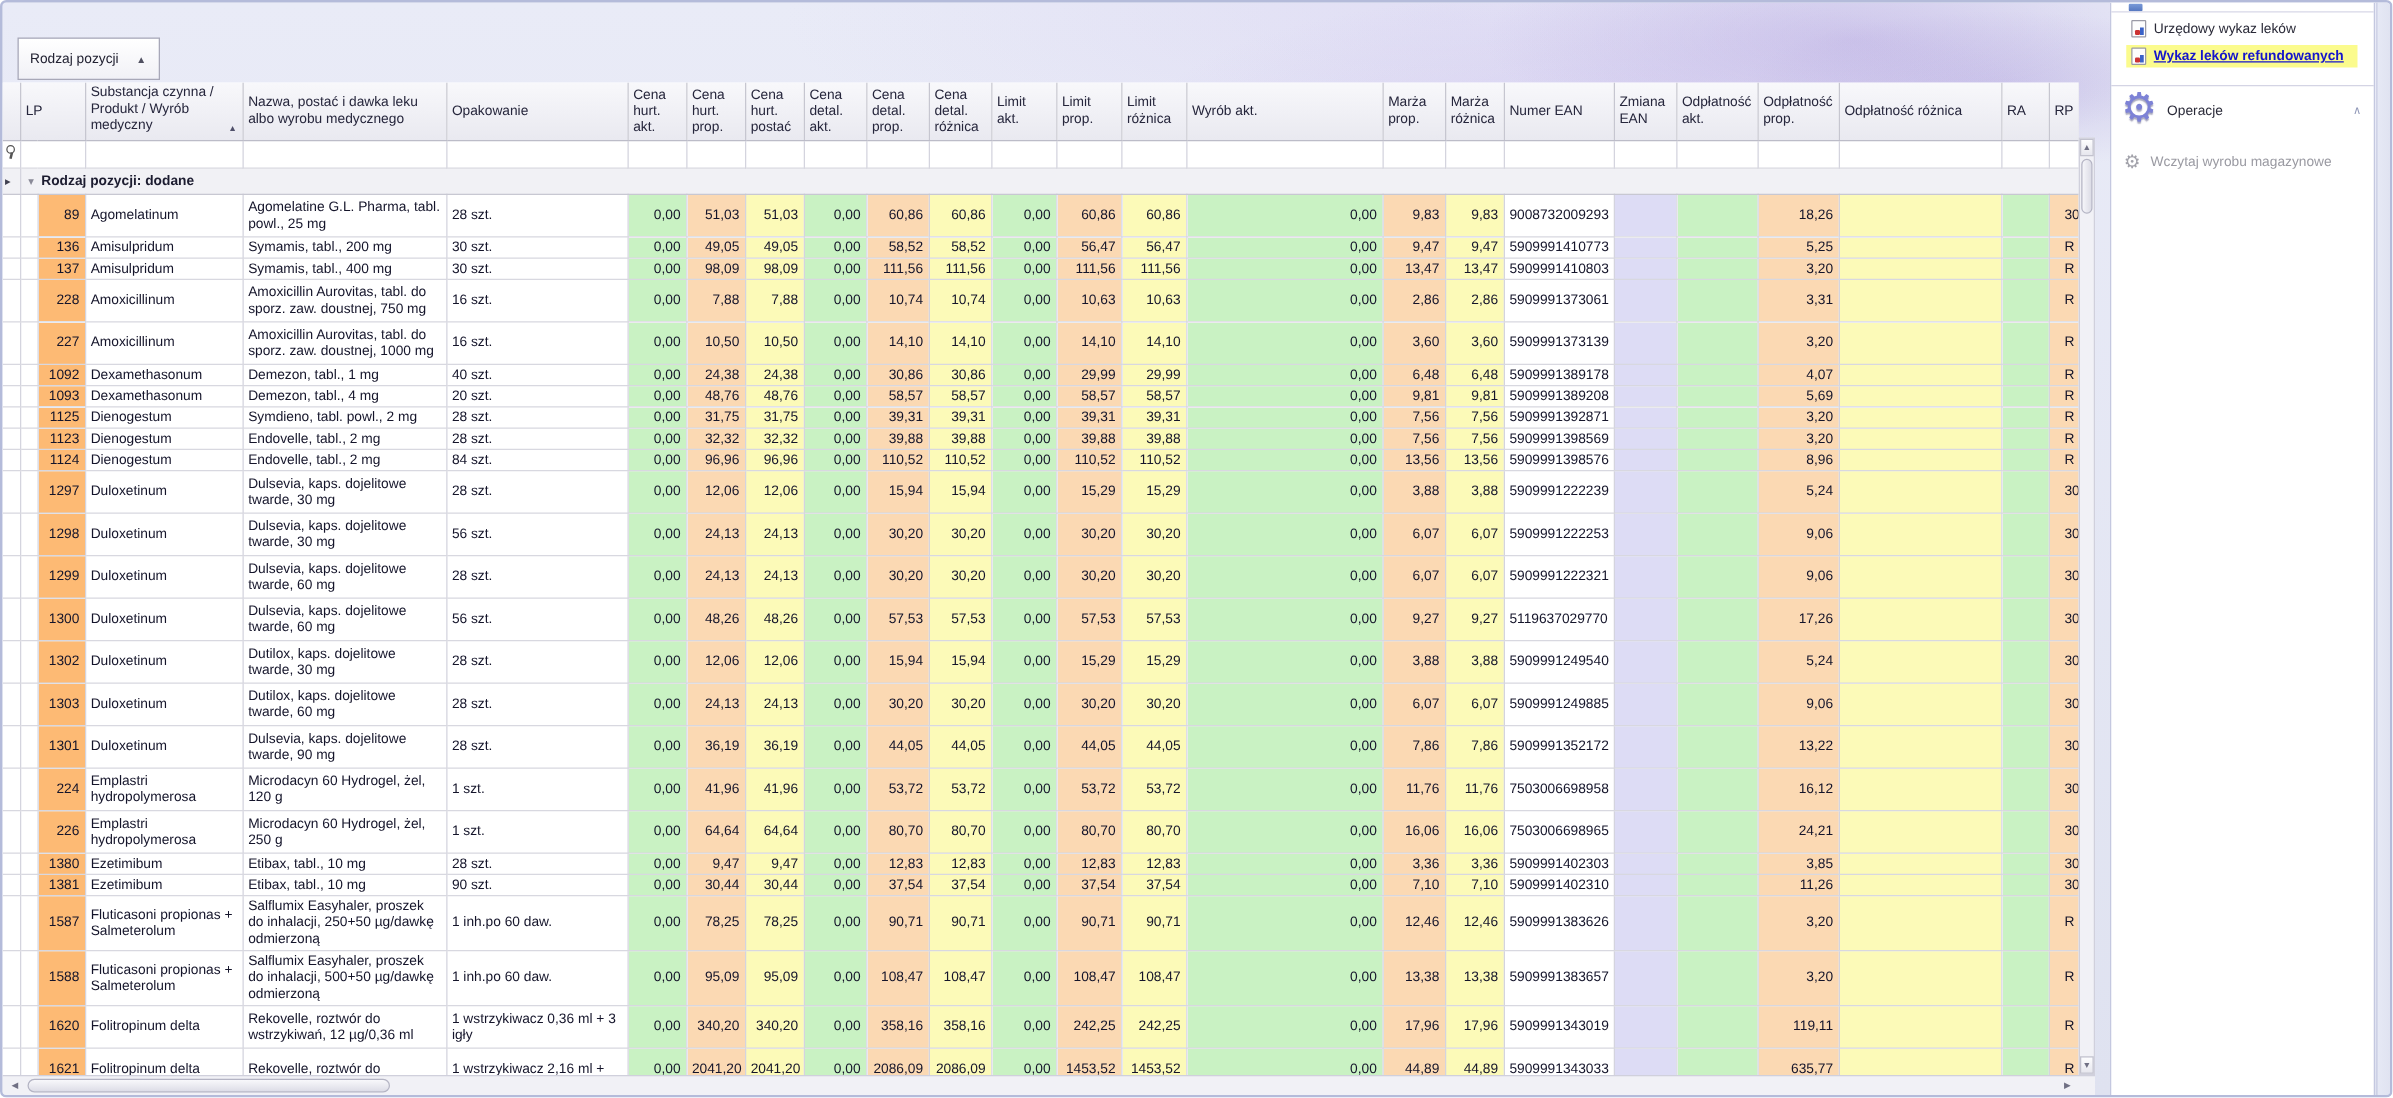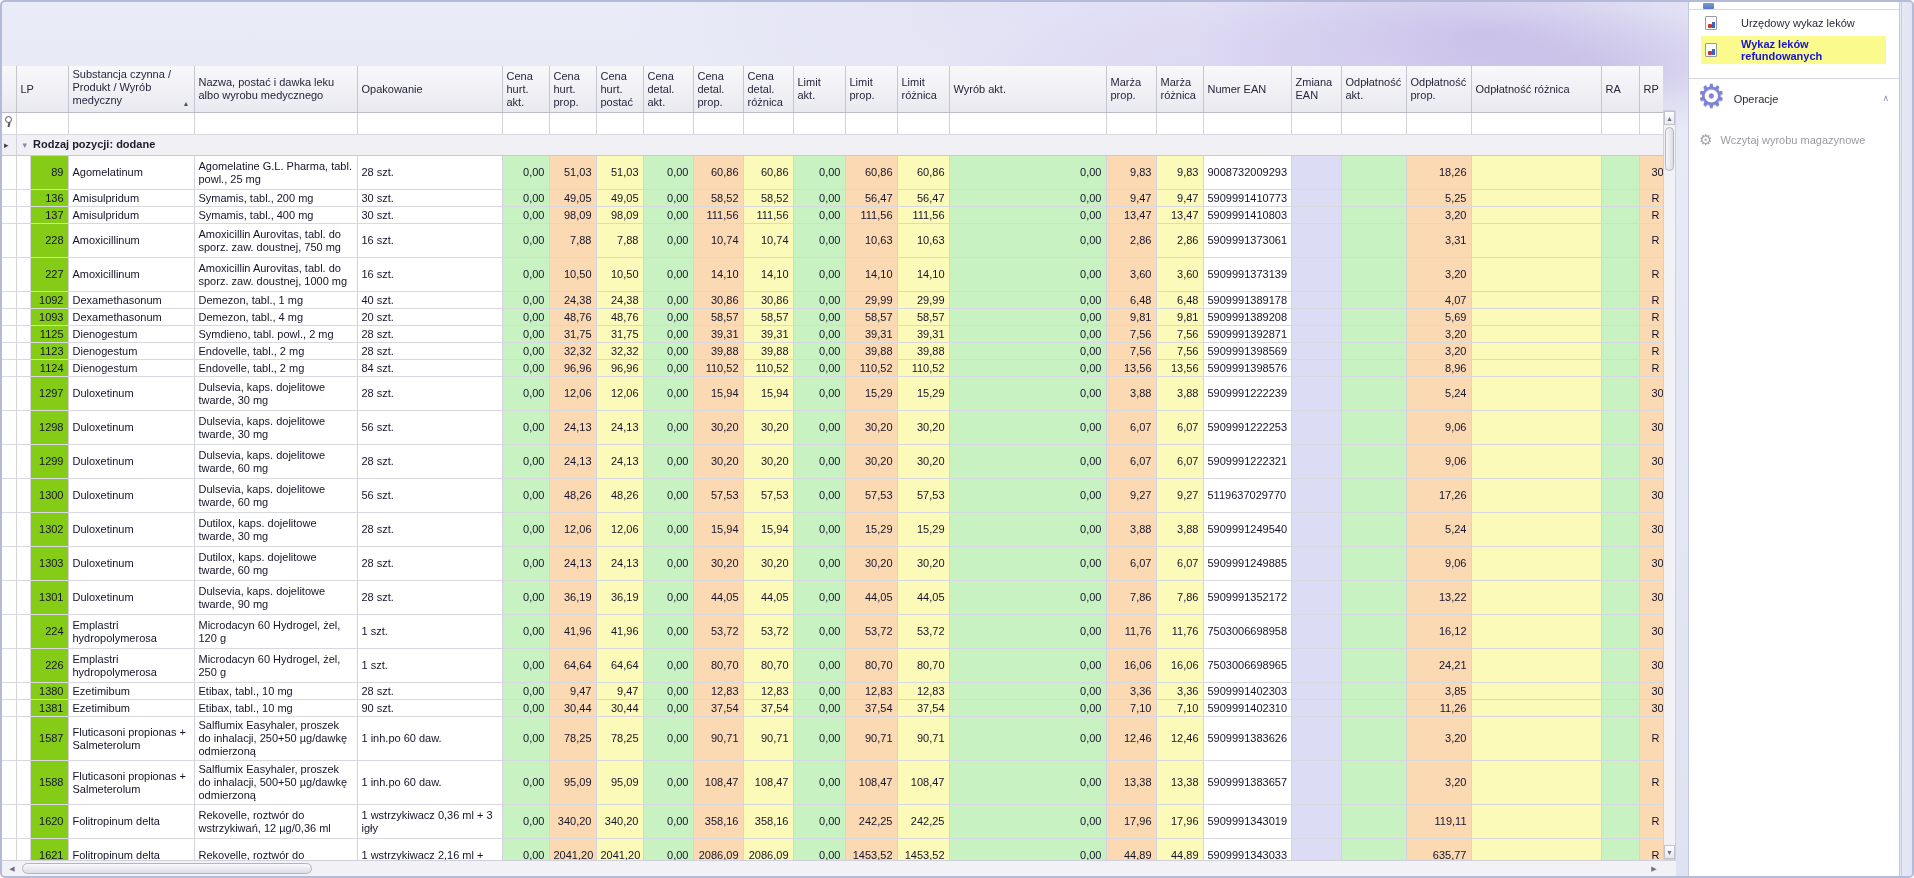--- a/index.html
+++ b/index.html
@@ -37,21 +37,21 @@
   td { font-size:11px; color:#14142a; padding:1px 4px; vertical-align:middle; line-height:13px; }
   tr.group-row td { height:21px; background:#f1f1f5; border-bottom:1px solid #c8c8d2; }
   tr.group-row .glabel { font-weight:bold; color:#1c1c30; }
   tr.group-row .garrow { color:#8a8a98; font-size:9px; margin:0 6px 0 2px; }
   tr.lines1 td { height:17px; }
   tr.lines2 td { height:34px; }
   tr.lines3 td { height:44px; }
   td.c-green { background:#c9f2c3; }
   td.c-orange { background:#fbd9b3; }
   td.c-yellow { background:#fcfab8; }
-  td.c-lpyellow { background:#84cc16; }
+  td.c-lpyellow { background:#fdba74; }
   td.c-lavender { background:#dddcf5; }
   td.num { text-align:right; }
   td.ctr { text-align:center;padding-left:12px; }
   td.ind { background:#fff; padding:0; }
   .row-arrow { color:#404050; font-size:9px; padding-left:2px; }
   
   .pin { position:relative; display:inline-block; width:8px; height:12px; margin-left:2px; }
   .pin::before { content:""; position:absolute; left:1px; top:0; width:5px; height:5px; border:1.5px solid #555; border-radius:50%; }
   .pin::after { content:""; position:absolute; left:4px; top:6px; width:1.5px; height:5px; background:#555; transform:rotate(14deg); }
   
@@ -62,40 +62,46 @@
   #vscroll .thumb { position:absolute; left:1px; top:16px; width:9px; height:44px; background:linear-gradient(90deg,#f6f6fa,#dcdce6); border:1px solid #b4b4c4; border-radius:5px; cursor:pointer; }
   #hscroll { position:absolute; left:0; top:858px; width:1674px; height:16px; background:#f1f1f6; border-top:1px solid #d0d0dc; }
   #hscroll .btn { position:absolute; top:1px; width:16px; height:13px; font-size:7px; color:#707084; text-align:center; line-height:13px; cursor:pointer; }
   #hscroll .left { left:2px; }
   #hscroll .right { right:14px; }
   #hscroll .thumb { position:absolute; left:20px; top:2px; width:290px; height:11px; background:linear-gradient(#f8f8fb,#dddde7); border:1px solid #b4b4c4; border-radius:6px; cursor:pointer; }
   
   #sidebar { position:absolute; left:1686px; top:0; width:212px; height:874px; background:#ffffff; border-left:1px solid #c4c8e0; border-right:1px solid #c4c8e0; }
   #sidebar-cut { position:relative; height:8px; border-bottom:1px solid #d8d8e8; overflow:hidden; }
   #sidebar-cut .frag { position:absolute; left:14px; top:1px; width:11px; height:6px; background:linear-gradient(#7a9ad8,#5577c0); border-radius:1px; }
-  .nav-item { display:flex; align-items:center; gap:24px; margin:4px 0 2px 12px; padding:2px 4px; font-size:11px; color:#2a2a38; cursor:pointer; width:185px; }
+  .nav-item { display:flex; align-items:center; gap:6px; margin:4px 0 2px 12px; padding:2px 4px; font-size:11px; color:#2a2a38; cursor:pointer; width:185px; }
   .nav-item.active { background:#fbfb8d; }
-  .nav-item.active .lbl { color:#1414cc; font-weight:bold; }
+  .nav-item.active .lbl { color:#1414cc; font-weight:bold; text-decoration:underline; }
   .doc-icon { display:inline-block; position:relative; width:12px; height:14px; background:#fdfdfd; border:1px solid #9a9aa6; border-radius:1px; flex:0 0 12px; }
   .doc-icon::before { content:""; position:absolute; left:2px; top:7px; width:4px; height:4px; background:#cc3333; border-radius:1px; }
   .doc-icon::after { content:""; position:absolute; left:6px; top:5px; width:3px; height:6px; background:#3a62c8; }
   #ops-header { position:relative; margin-top:14px; border-top:1px solid #d4d4e4; height:40px; display:flex; align-items:center; cursor:pointer; }
   #ops-gear { font-size:32px; color:#7d82d6; line-height:32px; margin:-6px 8px 0 8px; text-shadow:0 1px 1px rgba(60,60,110,.45); }
   #ops-label { font-size:11px; color:#2a2a38; }
   #ops-collapse { position:absolute; right:10px; top:14px; font-size:9px; color:#9098b8; }
   .action-item { display:flex; align-items:center; gap:8px; margin:14px 0 0 10px; font-size:11px; color:#9a9aa2; cursor:pointer; }
   .action-item .gear-sm { font-size:15px; color:#a2a2aa; line-height:15px; }
   #side-scroll { position:absolute; left:1899px; top:0; width:13px; height:874px; background:linear-gradient(90deg,#e6e9f5,#dfe2f0); border-left:1px solid #c8ccE2; }
 </style>
 </head>
 <body>
 
 <div id="app">
 
   <div id="grid">
+    <div id="group-panel">
+      <div id="group-btn">
+        <span>Rodzaj pozycji</span>
+        <span class="sort">▲</span>
+      </div>
+    </div>
 
     <div id="table-clip">
       <table>
         <colgroup id="cols">
             <col style="width: 14px;">
             <col style="width: 14px;">
             <col style="width: 38px;">
             <col style="width: 126px;">
             <col style="width: 163px;">
             <col style="width: 145px;">

